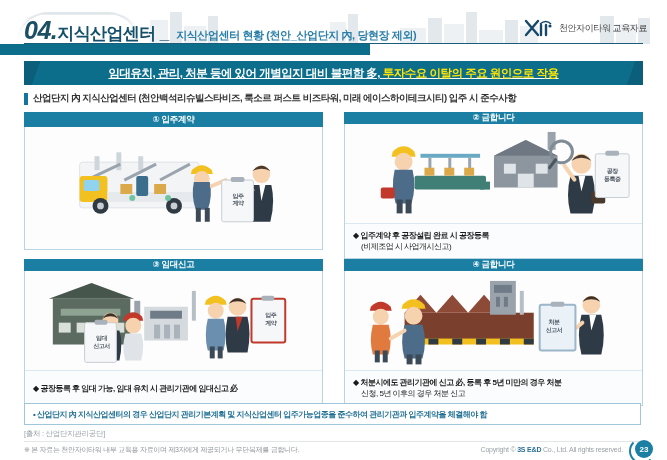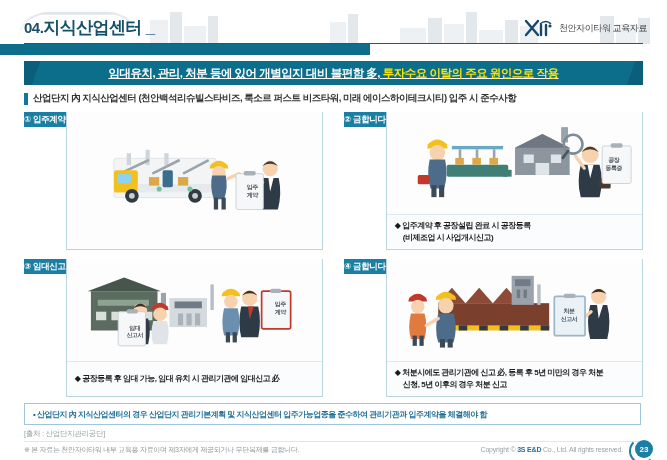--- a/index.html
+++ b/index.html
@@ -28,21 +28,21 @@
   }
 
   .hdr-rule{
     position:absolute;left:24px;top:43px;width:619px;height:1px;background:#1a5d7a;
   }
   .hdr-text{
     position:absolute;left:24px;top:16px;height:28px;display:flex;align-items:baseline;
     white-space:nowrap;
   }
   .hdr-num{
-    font-size:15px;font-weight:bold;color:#1b4f63;letter-spacing:-0.5px;
+    font-size:25px;font-weight:bold;color:#1b4f63;letter-spacing:-0.5px;font-style:italic;
   }
   .hdr-title{
     font-size:17px;font-weight:bold;color:#15506a;letter-spacing:-0.6px;
   }
   .hdr-us{font-size:17px;font-weight:bold;color:#15506a;margin-left:4px;}
   .hdr-sub{
     font-size:11px;font-weight:bold;color:#2b7fa8;margin-left:7px;letter-spacing:-0.4px;
   }
 
   .brand{
@@ -86,21 +86,21 @@
   }
   .subhead-bar{width:4px;height:12px;background:#1275a0;display:inline-block;}
   .subhead-txt{font-size:9.5px;font-weight:bold;color:#333;letter-spacing:-0.5px;}
 
   
   .panels{
     position:absolute;left:24px;top:112px;width:619px;height:285px;
     display:grid;grid-template-columns:299px 299px;grid-template-rows:138px 138px;
     gap:9px 21px;
   }
-  .panel{display:flex;flex-direction:row;}
+  .panel{display:flex;flex-direction:column;}
   .panel-hd{
     height:15px;background:#1a7fa3;
     display:flex;align-items:center;justify-content:center;
   }
   .panel-hd-txt{
     font-size:8.5px;font-weight:bold;color:#fff;letter-spacing:-0.3px;white-space:nowrap;
   }
   .panel-bd{
     flex:1;border:1px solid #b9d4e2;border-top:none;background:#fff;
     display:flex;flex-direction:column;position:relative;
@@ -108,21 +108,21 @@
   .illus{
     flex:1;position:relative;overflow:hidden;background:#fdfdfd;
   }
   .panel-note{
     border-top:1px solid #dce8ef;background:#fbfcfd;
     padding:4px 6px 4px 8px;min-height:26px;display:flex;align-items:center;
   }
   .note-txt{
     font-size:8px;font-weight:bold;color:#1b1b1b;letter-spacing:-0.5px;line-height:1.45;
   }
-  .note-txt .sub{display:block;padding-left:8px;font-weight:bold;}
+  .note-txt .sub{display:block;padding-left:8px;font-weight:normal;}
 
   
   .bottom-note{
     position:absolute;left:24px;top:403px;width:617px;height:22px;
     border:1px solid #9fc6da;background:#fff;
     display:flex;align-items:center;padding-left:8px;box-sizing:border-box;
   }
   .bottom-note-txt{
     font-size:8px;font-weight:bold;color:#1f6f94;letter-spacing:-0.5px;white-space:nowrap;
   }
@@ -177,20 +177,21 @@
     <div class="sky-b d" style="left:600px;width:14px;height:30px;"></div>
     <div class="sky-b" style="left:616px;width:20px;height:22px;"></div>
     <div class="sky-b d" style="left:638px;width:12px;height:28px;"></div>
     <div class="bridge"></div>
   </div>
 
   <div class="hdr-text">
     <span class="hdr-num">04.</span>
     <span class="hdr-title">지식산업센터</span>
     <span class="hdr-us">_</span>
+    <span class="hdr-sub">지식산업센터 현황 (천안_산업단지 內, 당현장 제외)</span>
   </div>
 
   <div class="brand">
     <span class="brand-mark">
       <svg width="30" height="20" viewBox="0 0 30 20">
         <path d="M2 3 L14 17 M14 3 L2 17" stroke="#16486b" stroke-width="2.4" fill="none" stroke-linecap="round"></path>
         <path d="M17 7 L17 17" stroke="#16486b" stroke-width="2.4" stroke-linecap="round"></path>
         <path d="M22 7 L22 17" stroke="#16486b" stroke-width="2.4" stroke-linecap="round"></path>
         <path d="M16 6 Q22 1 27 6" stroke="#16486b" stroke-width="1.6" fill="none"></path>
         <circle cx="26" cy="8" r="1.6" fill="#16486b"></circle>

